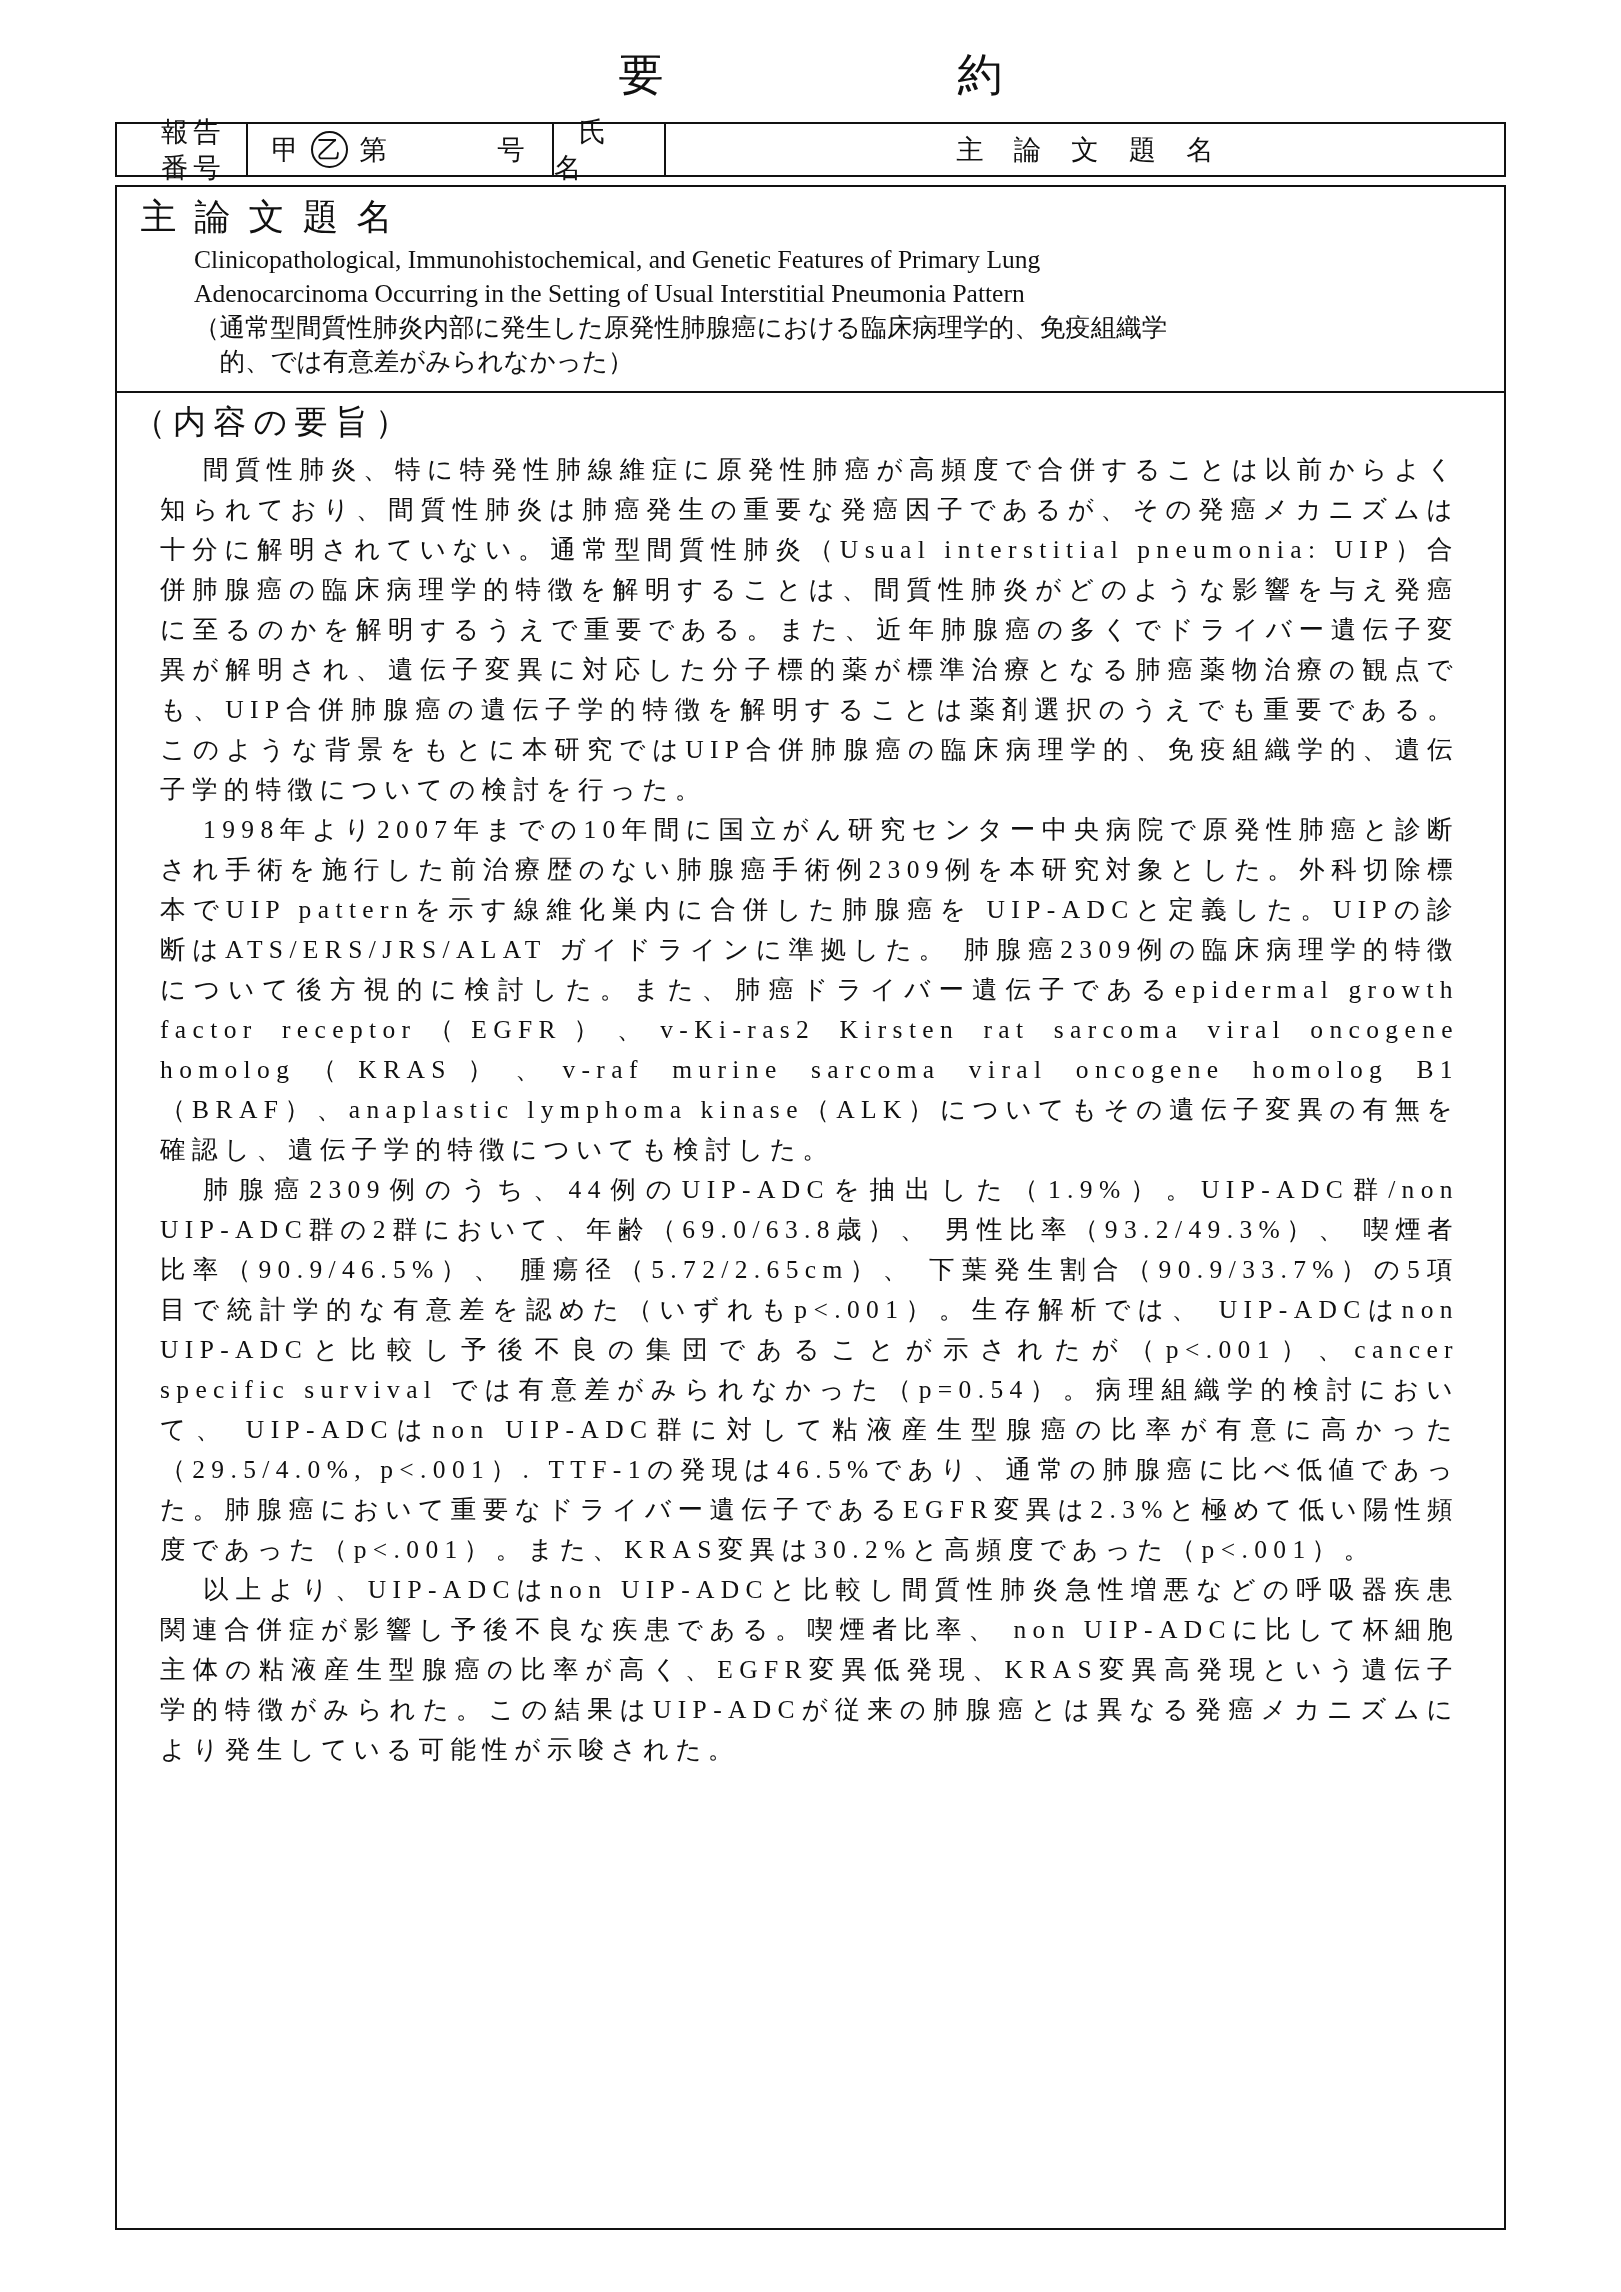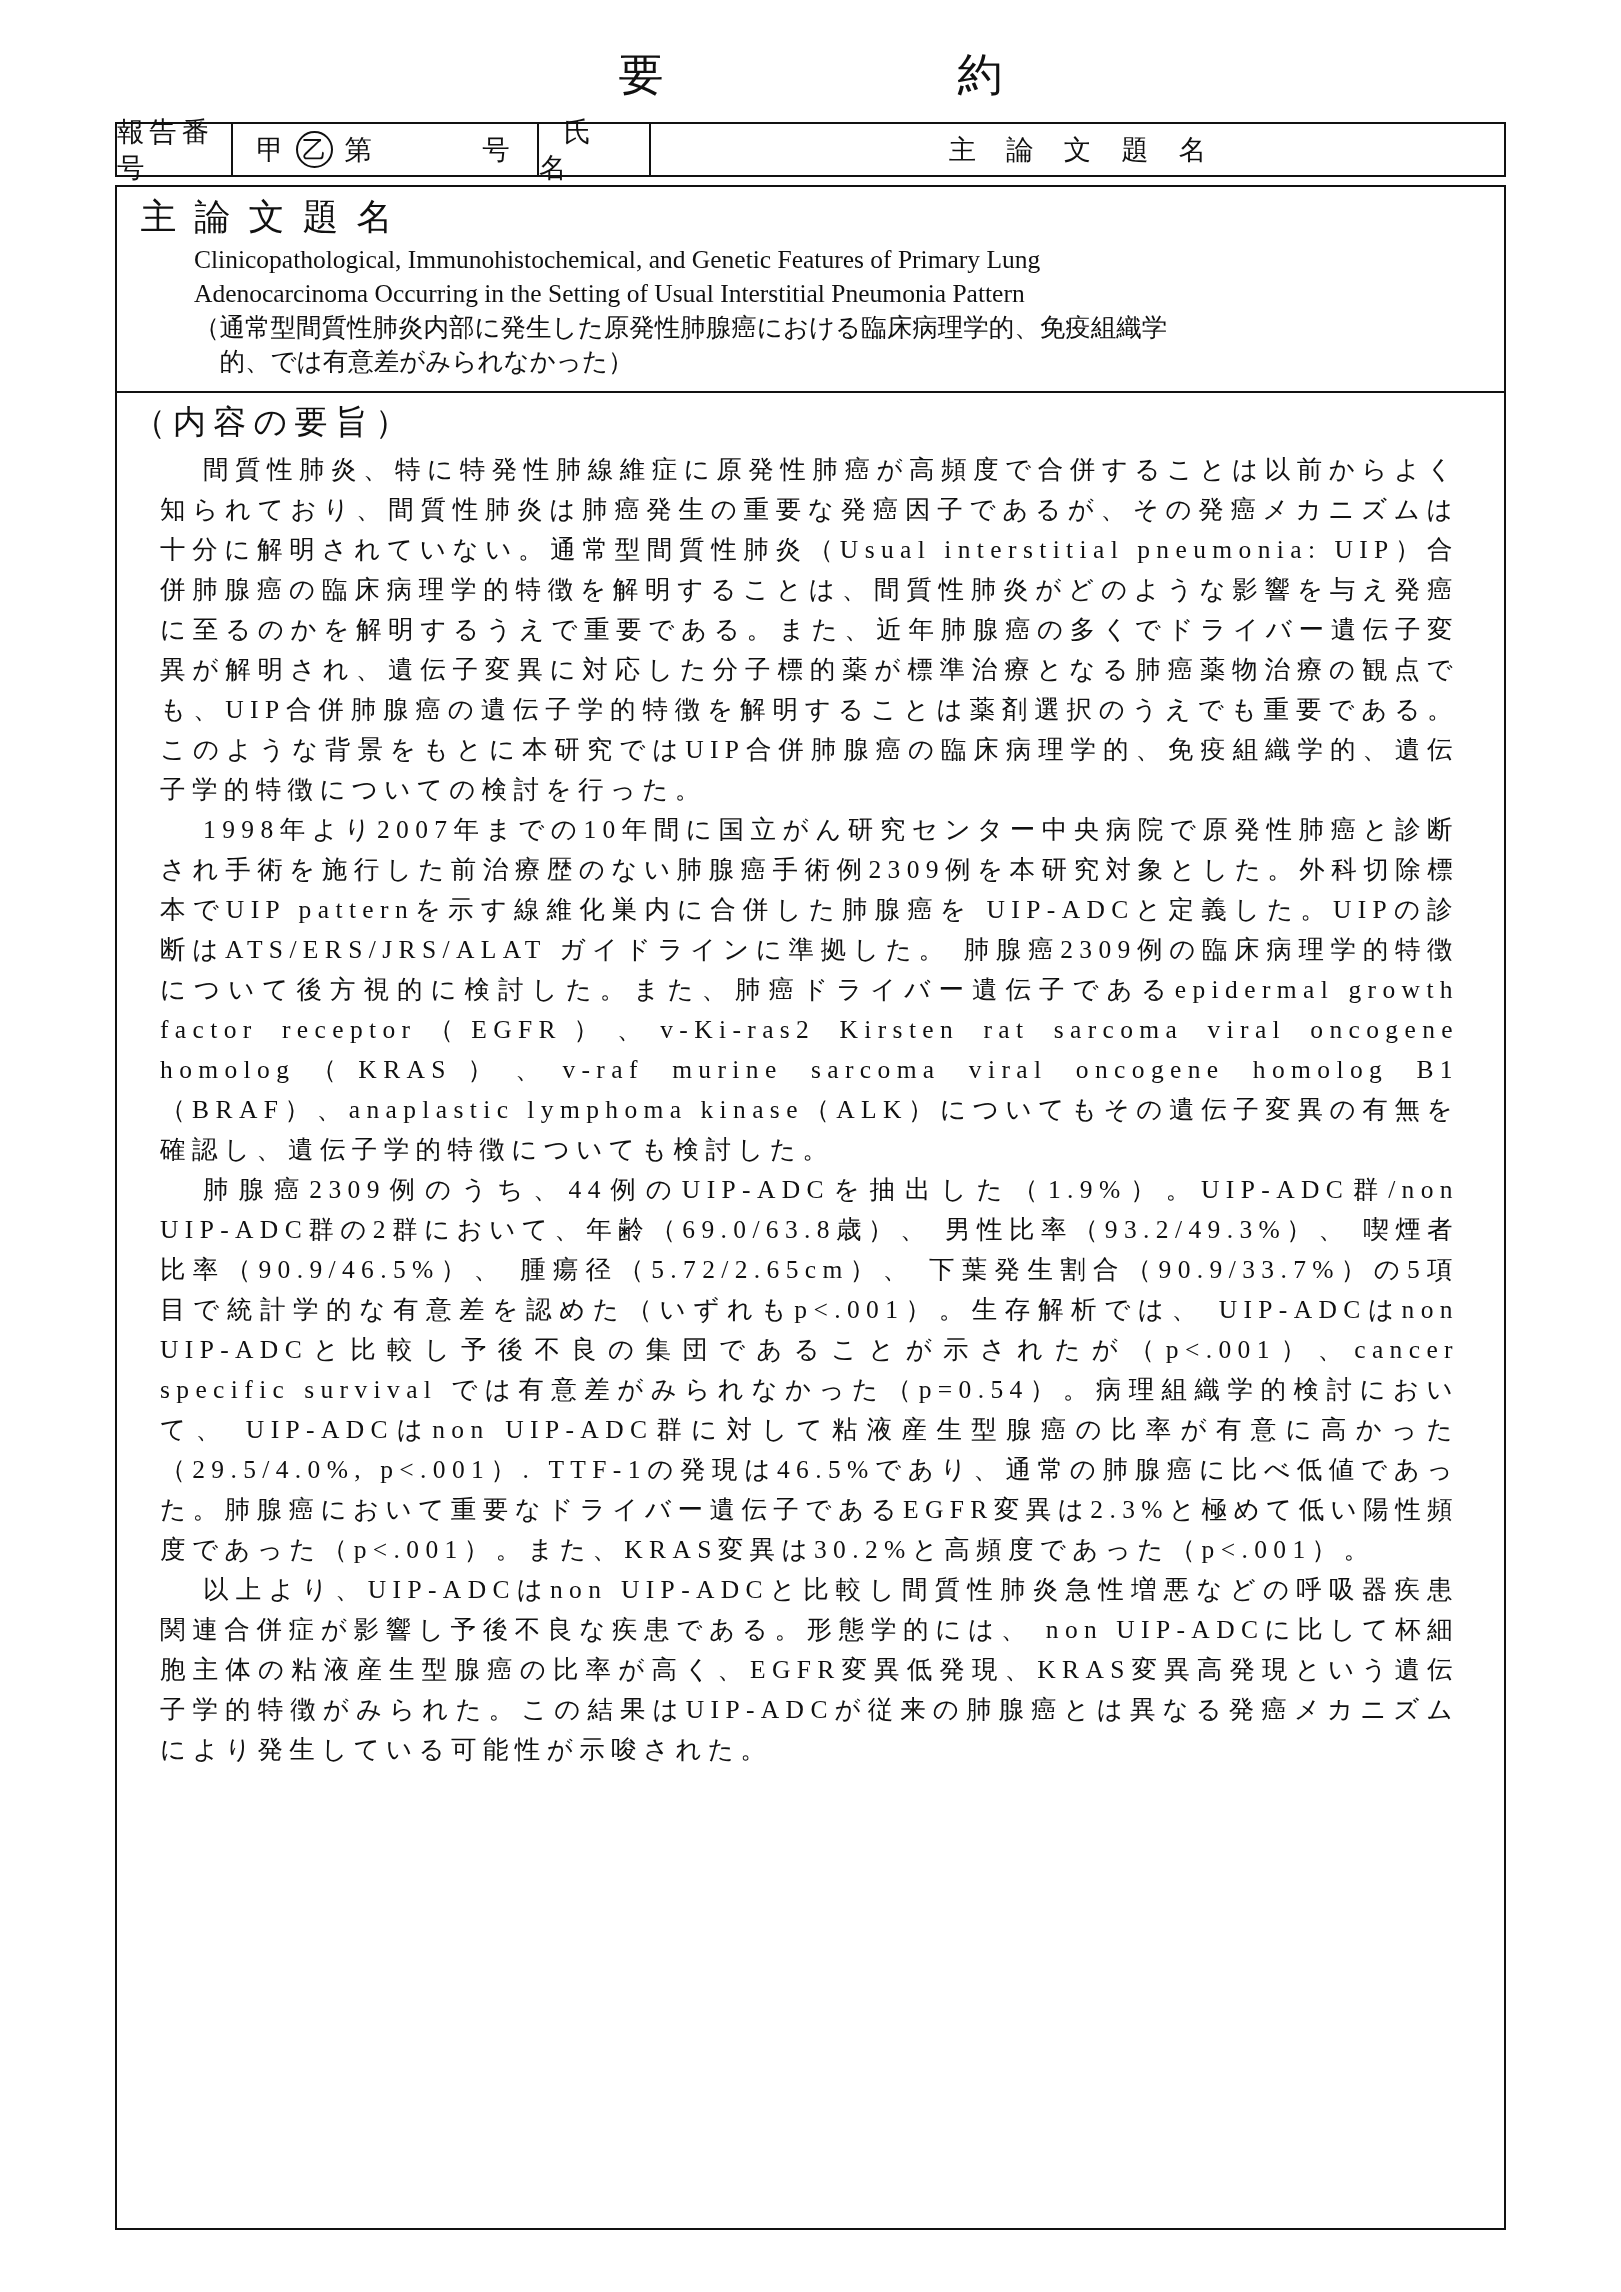--- a/index.html
+++ b/index.html
@@ -33,23 +33,24 @@
     display: flex;
     margin: 21.6px 115px 0 115px;
     border: 2px solid #111;
     height: 55px;
     font-size: 27.4px;
     align-items: stretch;
   }
   .rt-cell { display: flex; align-items: center; }
   .rt-cell + .rt-cell { border-left: 2px solid #111; }
   .c-report-label {
-    width: 114px;
+    width: 129px;
     justify-content: center;
     letter-spacing: 0.18em;
+    padding-left: 44px;
   }
   .c-number {
     width: 306px;
     padding: 0 27.4px 0 23.5px;
     gap: 11.8px;
   }
   .c-number .gou { margin-left: auto; }
   .circle-mark {
     width: 37px; height: 37px;
     border: 2px solid #111;
@@ -154,19 +155,19 @@
     </div>
 
     <div class="divider"></div>
 
     <div class="abstract-heading">（内容の要旨）</div>
 
     <div class="abstract-body">
       <p>間質性肺炎、特に特発性肺線維症に原発性肺癌が高頻度で合併することは以前からよく知られており、間質性肺炎は肺癌発生の重要な発癌因子であるが、その発癌メカニズムは十分に解明されていない。通常型間質性肺炎（Usual interstitial pneumonia: UIP）合併肺腺癌の臨床病理学的特徴を解明することは、間質性肺炎がどのような影響を与え発癌に至るのかを解明するうえで重要である。また、近年肺腺癌の多くでドライバー遺伝子変異が解明され、遺伝子変異に対応した分子標的薬が標準治療となる肺癌薬物治療の観点でも、UIP合併肺腺癌の遺伝子学的特徴を解明することは薬剤選択のうえでも重要である。このような背景をもとに本研究ではUIP合併肺腺癌の臨床病理学的、免疫組織学的、遺伝子学的特徴についての検討を行った。</p>
       <p>1998年より2007年までの10年間に国立がん研究センター中央病院で原発性肺癌と診断され手術を施行した前治療歴のない肺腺癌手術例2309例を本研究対象とした。外科切除標本でUIP patternを示す線維化巣内に合併した肺腺癌を UIP-ADCと定義した。UIPの診断はATS/ERS/JRS/ALAT ガイドラインに準拠した。 肺腺癌2309例の臨床病理学的特徴について後方視的に検討した。また、肺癌ドライバー遺伝子であるepidermal growth factor receptor（EGFR）、v-Ki-ras2 Kirsten rat sarcoma viral oncogene homolog（KRAS）、v-raf murine sarcoma viral oncogene homolog B1（BRAF）、anaplastic lymphoma kinase（ALK）についてもその遺伝子変異の有無を確認し、遺伝子学的特徴についても検討した。</p>
       <p>肺腺癌2309例のうち、44例のUIP-ADCを抽出した（1.9%）。UIP-ADC群/non UIP-ADC群の2群において、年齢（69.0/63.8歳）、 男性比率（93.2/49.3%）、 喫煙者比率（90.9/46.5%）、 腫瘍径（5.72/2.65cm）、 下葉発生割合（90.9/33.7%）の5項目で統計学的な有意差を認めた（いずれもp&lt;.001）。生存解析では、 UIP-ADCはnon UIP-ADCと比較し予後不良の集団であることが示されたが（p&lt;.001）、cancer specific survival では有意差がみられなかった（p=0.54）。病理組織学的検討において、 UIP-ADCはnon UIP-ADC群に対して粘液産生型腺癌の比率が有意に高かった（29.5/4.0%, p&lt;.001）. TTF-1の発現は46.5%であり、通常の肺腺癌に比べ低値であった。肺腺癌において重要なドライバー遺伝子であるEGFR変異は2.3%と極めて低い陽性頻度であった（p&lt;.001）。また、KRAS変異は30.2%と高頻度であった（p&lt;.001）。</p>
-      <p>以上より、UIP-ADCはnon UIP-ADCと比較し間質性肺炎急性増悪などの呼吸器疾患関連合併症が影響し予後不良な疾患である。形態学的には、 non UIP-ADCに比して杯細胞主体の粘液産生型腺癌の比率が高く、EGFR変異低発現、KRAS変異高発現という遺伝子学的特徴がみられた。この結果はUIP-ADCが従来の肺腺癌とは異なる発癌メカニズムにより発生している可能性が示唆された。</p>
+      <p>以上より、UIP-ADCはnon UIP-ADCと比較し間質性肺炎急性増悪などの呼吸器疾患関連合併症が影響し予後不良な疾患である。喫煙者比率、 non UIP-ADCに比して杯細胞主体の粘液産生型腺癌の比率が高く、EGFR変異低発現、KRAS変異高発現という遺伝子学的特徴がみられた。この結果はUIP-ADCが従来の肺腺癌とは異なる発癌メカニズムにより発生している可能性が示唆された。</p>
     </div>
 
   </div>
 
 </div>
 
 
 </body></html>

